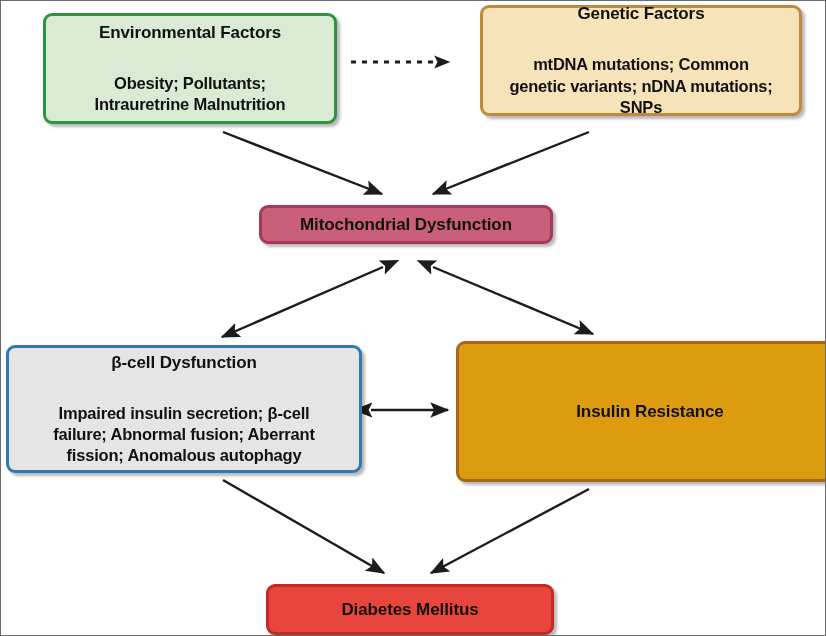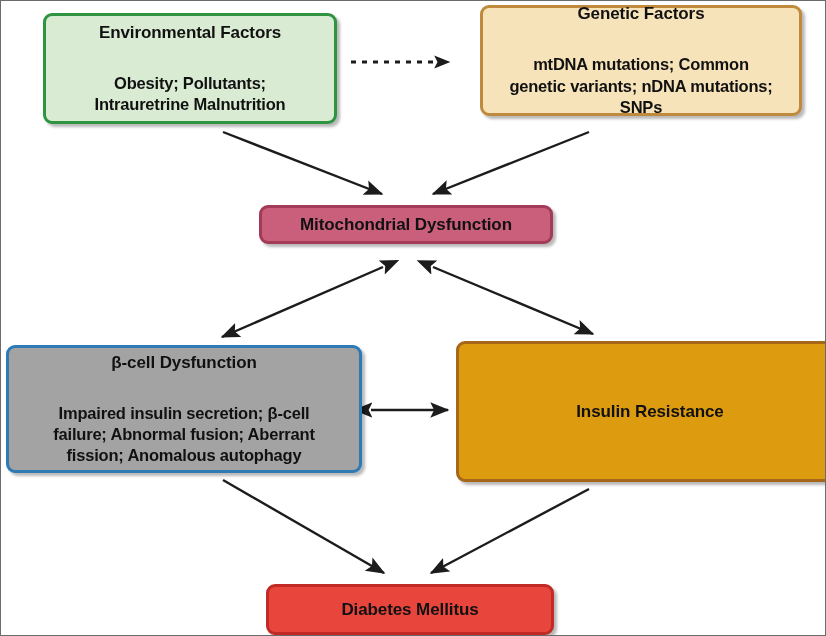--- a/index.html
+++ b/index.html
@@ -58,21 +58,21 @@
   #node-genetic {
     left: 479px; top: 4px; width: 322px; height: 111px;
     background: #f6e3b9; border-color: #c08a3e;
   }
   #node-mitochondrial {
     left: 258px; top: 204px; width: 294px; height: 39px;
     background: #ca5f7c; border-color: #a33a58;
   }
   #node-beta {
     left: 5px; top: 344px; width: 356px; height: 128px;
-    background: #a3a3a3; border-color: #2d7ab5;
+    background: #e5e5e5; border-color: #2d7ab5;
   }
   #node-insulin {
     left: 455px; top: 340px; width: 388px; height: 141px;
     background: #dd9b10; border-color: #a6671a;
   }
   #node-diabetes {
     left: 265px; top: 583px; width: 288px; height: 51px;
     background: #e8453c; border-color: #c22a26;
   }
 

